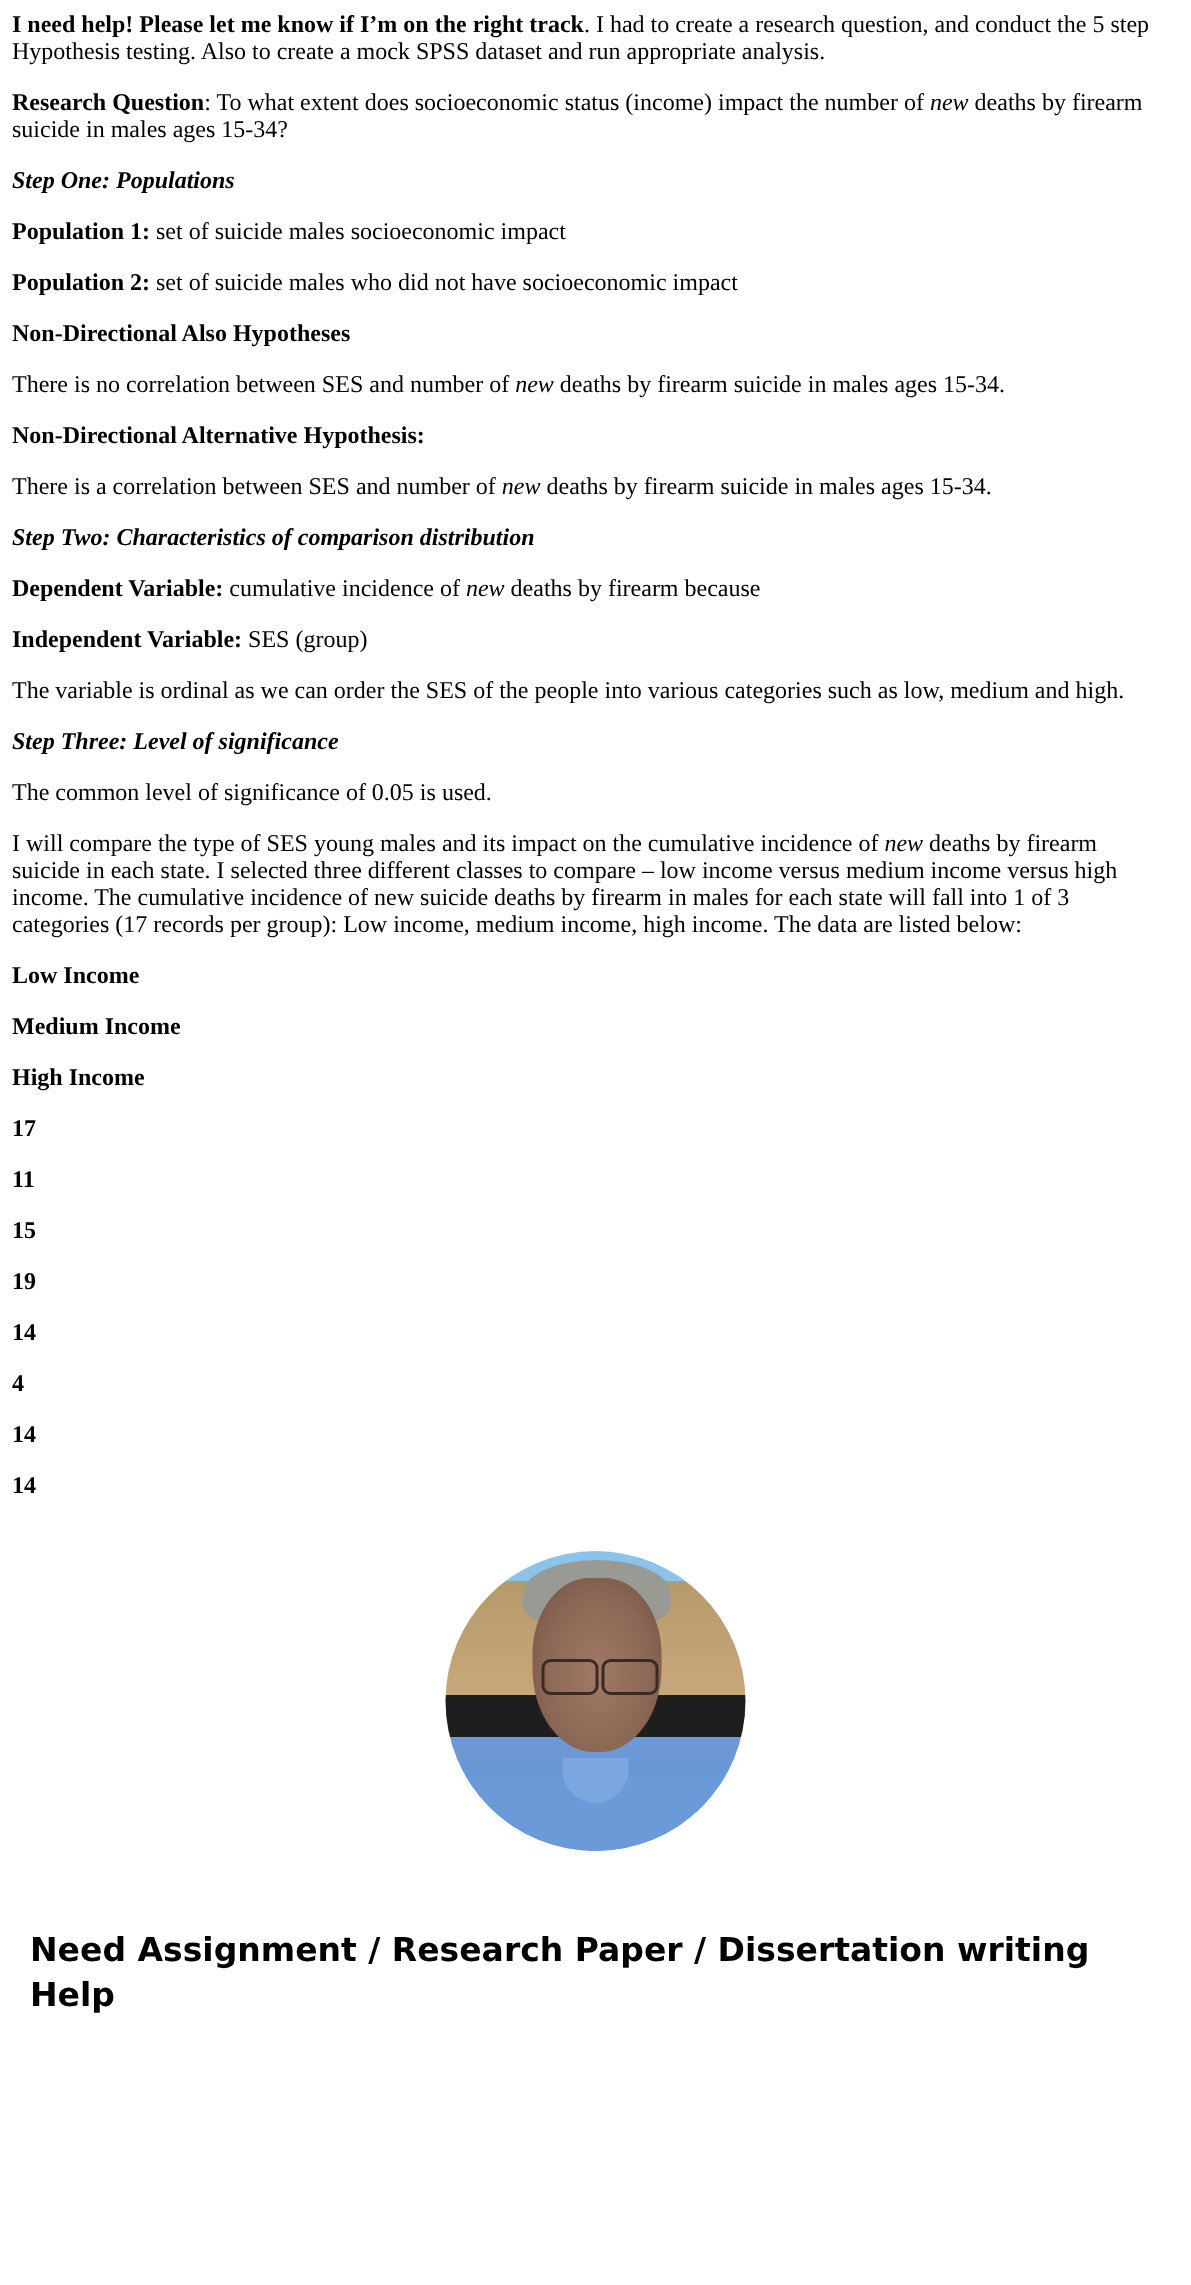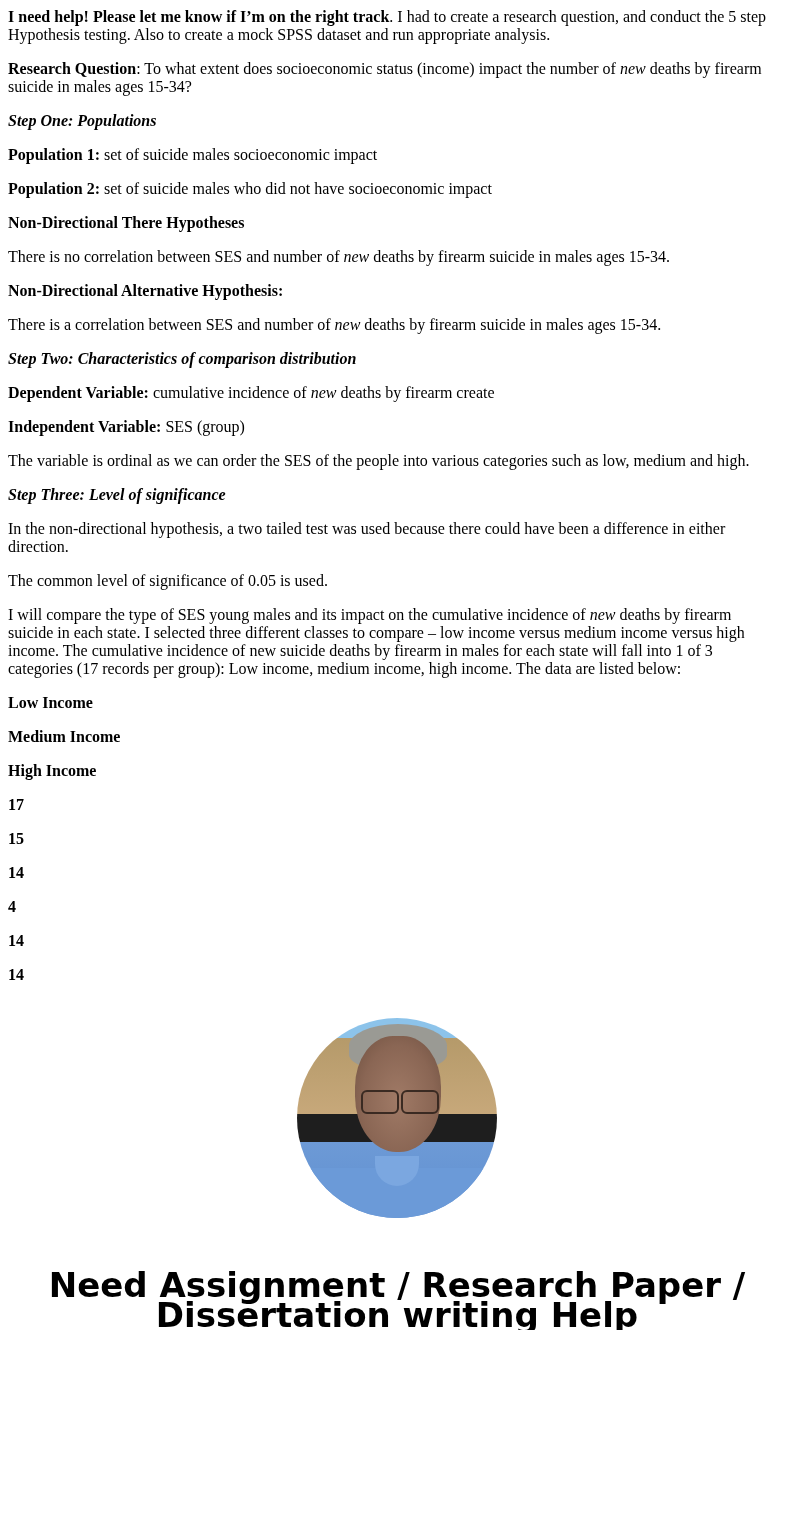--- a/index.html
+++ b/index.html
@@ -39,74 +39,75 @@
     .avatar .glasses-r { left: 104px; }
     .avatar .shirt {
       position: absolute; left: 0; top: 150px; width: 200px; height: 60px;
       background: #6b9ad8;
     }
     .avatar .collar {
       position: absolute; left: 78px; top: 138px; width: 44px; height: 30px;
       background: #7ba7e0; border-radius: 0 0 22px 22px;
     }
     .footer {
-      text-align: center;
+      text-align: left;
       font-family: "DejaVu Sans", "Liberation Sans", sans-serif;
       font-weight: bold;
-      font-size: 34px;
+      font-size: 22px;
       line-height: 30px;
       margin-top: 52px;
       padding: 0 20px;
     }
   </style>
 </head>
 <body>
 
 <div class="content">
   <p><b>I need help! Please let me know if I’m on the right track</b><span>. I had to create a research question, and conduct the 5 step Hypothesis testing. Also to create a mock SPSS dataset and run appropriate analysis.</span></p>
 
 
   <p><b>Research Question</b><span>: To what extent does socioeconomic status (income) impact the number of </span><i>new</i><span> deaths by firearm suicide in males ages 15-34?</span></p>
 
   <p><b><i>Step One: Populations</i></b></p>
 
   <p><b>Population 1:</b><span> set of suicide males socioeconomic impact</span></p>
 
   <p><b>Population 2:</b><span> set of suicide males who did not have socioeconomic impact</span></p>
 
-  <p><b>Non-Directional There Hypotheses</b></p>
+  <p><b>Non-Directional Also Hypotheses</b></p>
 
   <p><span>There is no correlation between SES and number of </span><i>new</i><span> deaths by firearm suicide in males ages 15-34.</span></p>
 
   <p><b>Non-Directional Alternative Hypothesis:</b></p>
 
   <p><span>There is a correlation between SES and number of </span><i>new</i><span> deaths by firearm suicide in males ages 15-34.</span></p>
 
   <p><b><i>Step Two: Characteristics of comparison distribution</i></b></p>
 
-  <p><b>Dependent Variable:</b><span> cumulative incidence of </span><i>new</i><span> deaths by firearm create</span></p>
+  <p><b>Dependent Variable:</b><span> cumulative incidence of </span><i>new</i><span> deaths by firearm because</span></p>
 
   <p><b>Independent Variable:</b><span> SES (group)</span></p>
 
   <p>The variable is ordinal as we can order the SES of the people into various categories such as low, medium and high.</p>
 
   <p><b><i>Step Three: Level of significance</i></b></p>
 
-  <p>In the non-directional hypothesis, a two tailed test was used because there could have been a difference in either direction.</p>
 
   <p>The common level of significance of 0.05 is used.</p>
 
   <p><span>I will compare the type of SES young males and its impact on the cumulative incidence of </span><i>new</i><span> deaths by firearm suicide in each state. I selected three different classes to compare – low income versus medium income versus high income. The cumulative incidence of new suicide deaths by firearm in males for each state will fall into 1 of 3 categories (17 records per group): Low income, medium income, high income. The data are listed below:</span></p>
 
   <p><b>Low Income</b></p>
   <p><b>Medium Income</b></p>
   <p><b>High Income</b></p>
 
   <p><b>17</b></p>
+  <p><b>11</b></p>
   <p><b>15</b></p>
+  <p><b>19</b></p>
   <p><b>14</b></p>
   <p><b>4</b></p>
   <p><b>14</b></p>
   <p><b>14</b></p>
 </div>
 
 <div class="avatar-wrap">
   <div class="avatar" title="profile photo">
     <div class="shirt"></div>
     <div class="collar"></div>

